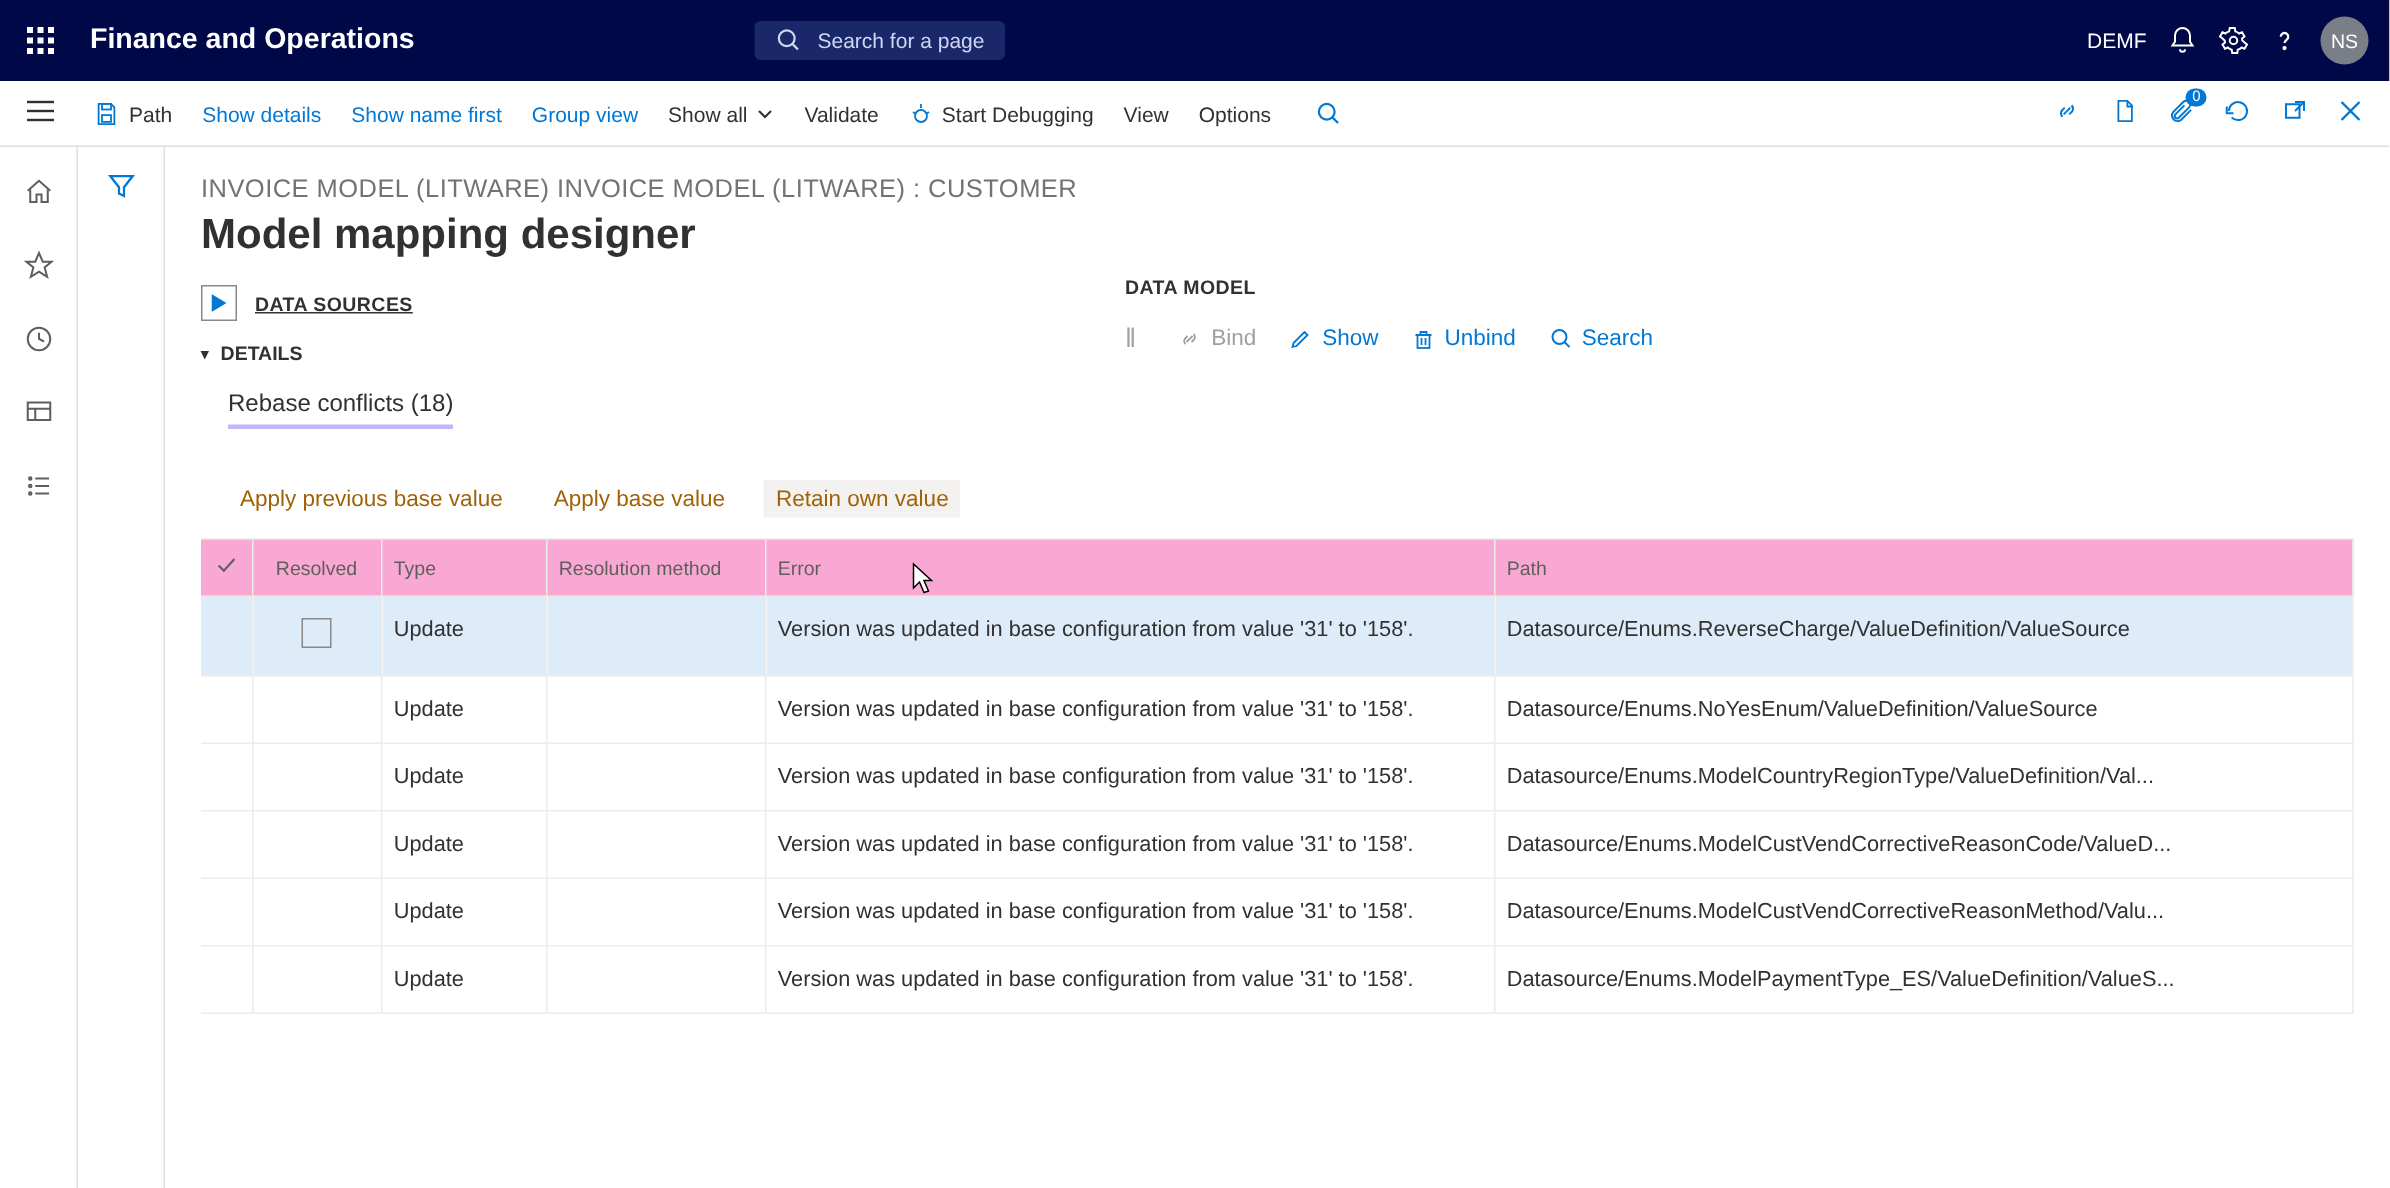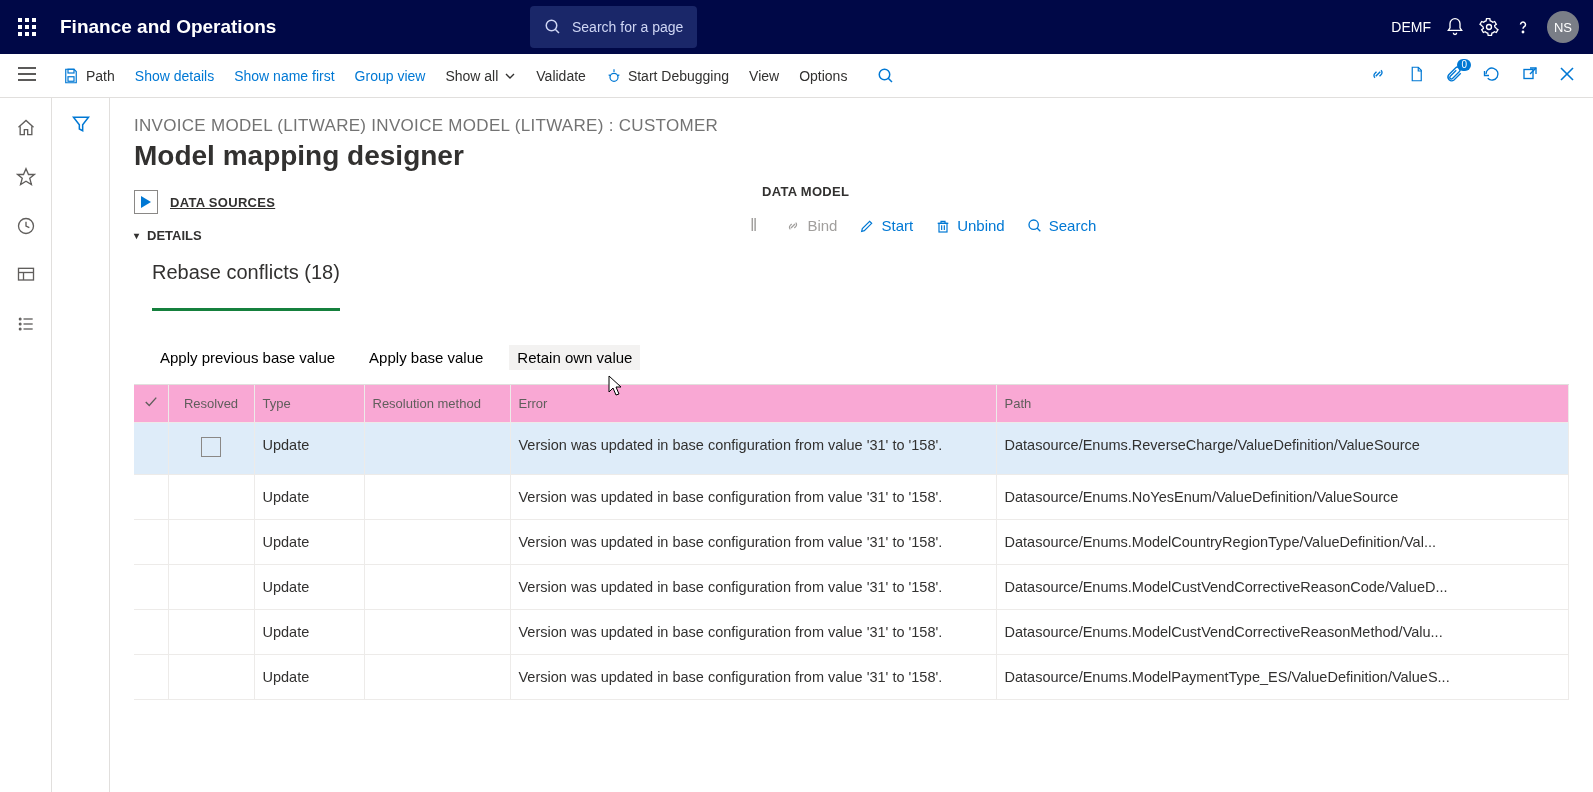--- a/index.html
+++ b/index.html
@@ -4,21 +4,21 @@
 <style>
 * { box-sizing: border-box; margin: 0; padding: 0; }
 body { font-family: "Segoe UI", Arial, sans-serif; font-size: 14px; color: #323130; background: #fff; width: 1593px; height: 792px; overflow: hidden; }
 
 
 .top-header { background: #00188F; background: #000e4e; height: 54px; display: flex; align-items: center; color: #fff; padding: 0 14px; }
 .top-header { background: #000847; }
 .top-header .waffle { display: grid; grid-template-columns: repeat(3,4px); grid-template-rows: repeat(3,4px); gap: 3px; margin-right: 24px; margin-left: 4px; cursor: pointer; }
 .top-header .waffle span { background: #fff; width: 4px; height: 4px; }
 .top-header .title { font-size: 19px; font-weight: 600; }
-.top-header .search { flex: 0 0 560px; margin: 0 auto; height: 42px; background: #1a2769; border-radius: 4px; display: flex; align-items: center; padding: 0 14px; color: #cfd6f4; position: absolute; left: 530px; right: auto; }
+.top-header .search { flex: 0 0 560px; margin: 0 auto; height: 26px; background: #1a2769; border-radius: 4px; display: flex; align-items: center; padding: 0 14px; color: #cfd6f4; position: absolute; left: 503px; right: auto; }
 .top-header .search svg { margin-right: 10px; }
 .top-header .right { margin-left: auto; display: flex; align-items: center; gap: 14px; font-size: 14px; }
 .top-header .avatar { width: 32px; height: 32px; border-radius: 50%; background: #7a7e87; color: #fff; display: flex; align-items: center; justify-content: center; font-size: 13px; }
 .top-header .ic { width: 20px; height: 20px; display: flex; align-items: center; justify-content: center; }
 
 
 .action-bar { height: 44px; border-bottom: 1px solid #e1dfdd; display: flex; align-items: center; padding: 0 14px 0 58px; gap: 20px; position: relative; }
 .action-bar .hamburger { position: absolute; left: 18px; top: 12px; cursor: pointer; }
 .action-bar .hamburger svg { stroke: #323130; }
 .action-bar .btn { display: flex; align-items: center; gap: 6px; color: #323130; cursor: pointer; font-size: 14px; }
@@ -45,43 +45,43 @@
 .tabs .tab { padding-bottom: 8px; font-size: 16px; color: #605e5c; cursor: pointer; }
 .tabs .tab.active { color: #323130; border-bottom: 3px solid #0078d4; font-weight: 400; }
 
 .ds-header { display: flex; align-items: center; gap: 12px; margin-top: 18px; }
 .ds-header .play { width: 24px; height: 24px; border: 1px solid #8a8886; display: flex; align-items: center; justify-content: center; color: #0078d4; }
 .ds-header .label { font-weight: 700; font-size: 13px; letter-spacing: .3px; text-decoration: underline; }
 
 .details { margin-top: 14px; display: flex; align-items: center; gap: 8px; font-weight: 700; font-size: 13px; }
 .details .caret { font-size: 10px; }
 
-.subtab { margin-top: 18px; padding-bottom: 24px; display: inline-block; border-bottom: 3px solid #15803d; font-size: 20px; margin-left: 18px; cursor: pointer; }
+.subtab { margin-top: 18px; padding-bottom: 4px; display: inline-block; border-bottom: 3px solid #c4b5fd; font-size: 16px; margin-left: 18px; cursor: pointer; }
 
 .conflict-actions { display: flex; gap: 18px; margin-top: 34px; margin-left: 18px; }
-.conflict-actions .lnk { color: #000000; cursor: pointer; font-size: 15px; padding: 4px 8px; }
+.conflict-actions .lnk { color: #a16207; cursor: pointer; font-size: 15px; padding: 4px 8px; }
 .conflict-actions .lnk.hover { background: #f3f2f1; }
 
 
 .table-wrap { margin-top: 14px; border-top: 1px solid #e1dfdd; position: relative; }
 .tbl { width: 100%; border-collapse: collapse; table-layout: fixed; }
 .tbl th { text-align: left; font-weight: 400; color: #605e5c; font-size: 13px; padding: 10px 8px; border-right: 1px solid #edebe9; border-bottom: 1px solid #edebe9; background: #f9a8d4; }
 .tbl td { padding: 14px 8px; border-right: 1px solid #edebe9; border-bottom: 1px solid #edebe9; font-size: 14.5px; vertical-align: top; white-space: nowrap; overflow: hidden; text-overflow: ellipsis; }
 .tbl tr.selected td { background: #deecf9; }
 .tbl .chk { width: 20px; height: 20px; border: 1px solid #8a8886; display: inline-block; }
 .tbl th:first-child, .tbl td:first-child { width: 34px; text-align: center; }
 .tbl th:nth-child(2), .tbl td:nth-child(2) { width: 86px; text-align: center; }
 .col-type { width: 110px; }
 .col-res { width: 146px; }
 .col-err { width: 486px; }
 .col-path { }
 
 
 .dm-panel { position: absolute; top: 86px; left: 640px; }
-.dm-title { font-weight: 700; font-size: 13px; letter-spacing: .3px; margin-left: 12px; }
+.dm-title { font-weight: 700; font-size: 13px; letter-spacing: .3px; margin-left: 0; }
 .dm-actions { margin-top: 16px; display: flex; gap: 22px; align-items: center; }
 .dm-actions .a { display: flex; align-items: center; gap: 6px; color: #0078d4; font-size: 15px; cursor: pointer; }
 .dm-actions .a.disabled { color: #a19f9d; cursor: default; }
 
 
 .cursor { position: absolute; top: 374px; left: 603px; pointer-events: none; font-size: 18px; }
 </style>
 </head>
 <body>
 
@@ -255,21 +255,21 @@
             <path d="M9 15l6-6"></path>
             <path d="M8 17a4 4 0 0 1 0-6l2-2"></path>
             <path d="M16 7a4 4 0 0 1 0 6l-2 2"></path>
           </svg>
         <span>Bind</span>
       </div>
       <div class="a">
         <svg width="16" height="16" viewBox="0 0 24 24" fill="none" stroke="#0078d4" stroke-width="1.8">
             <path d="M4 20l4-1 11-11-3-3L5 16z"></path>
           </svg>
-        <span>Start</span>
+        <span>Show</span>
       </div>
       <div class="a">
         <svg width="16" height="16" viewBox="0 0 24 24" fill="none" stroke="#0078d4" stroke-width="1.8">
             <rect x="6" y="8" width="12" height="13"></rect>
             <line x1="10" y1="11" x2="10" y2="18"></line>
             <line x1="14" y1="11" x2="14" y2="18"></line>
             <path d="M4 8h16"></path>
             <path d="M9 8V5h6v3"></path>
           </svg>
         <span>Unbind</span>

